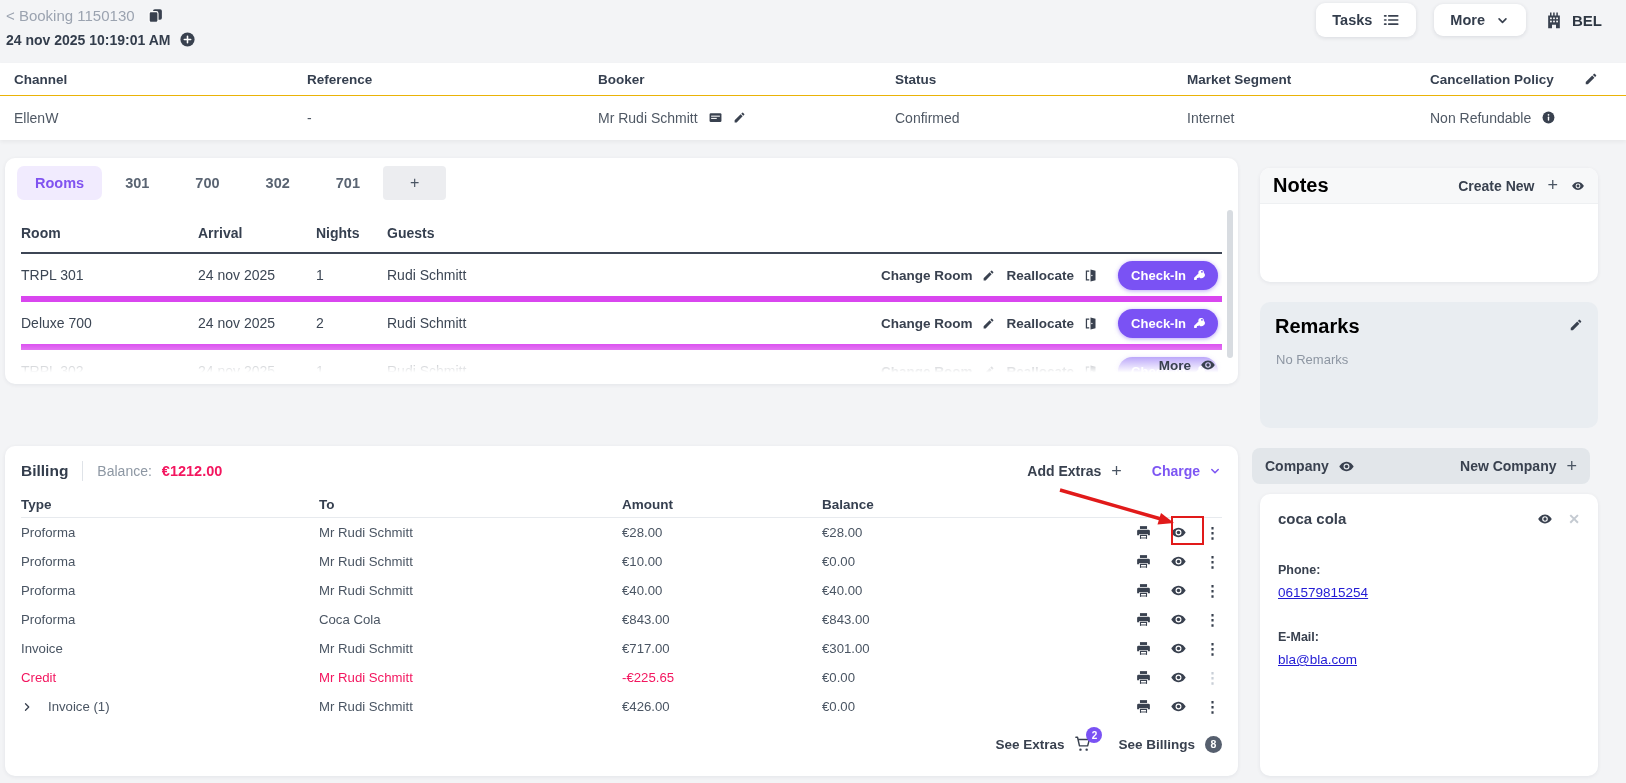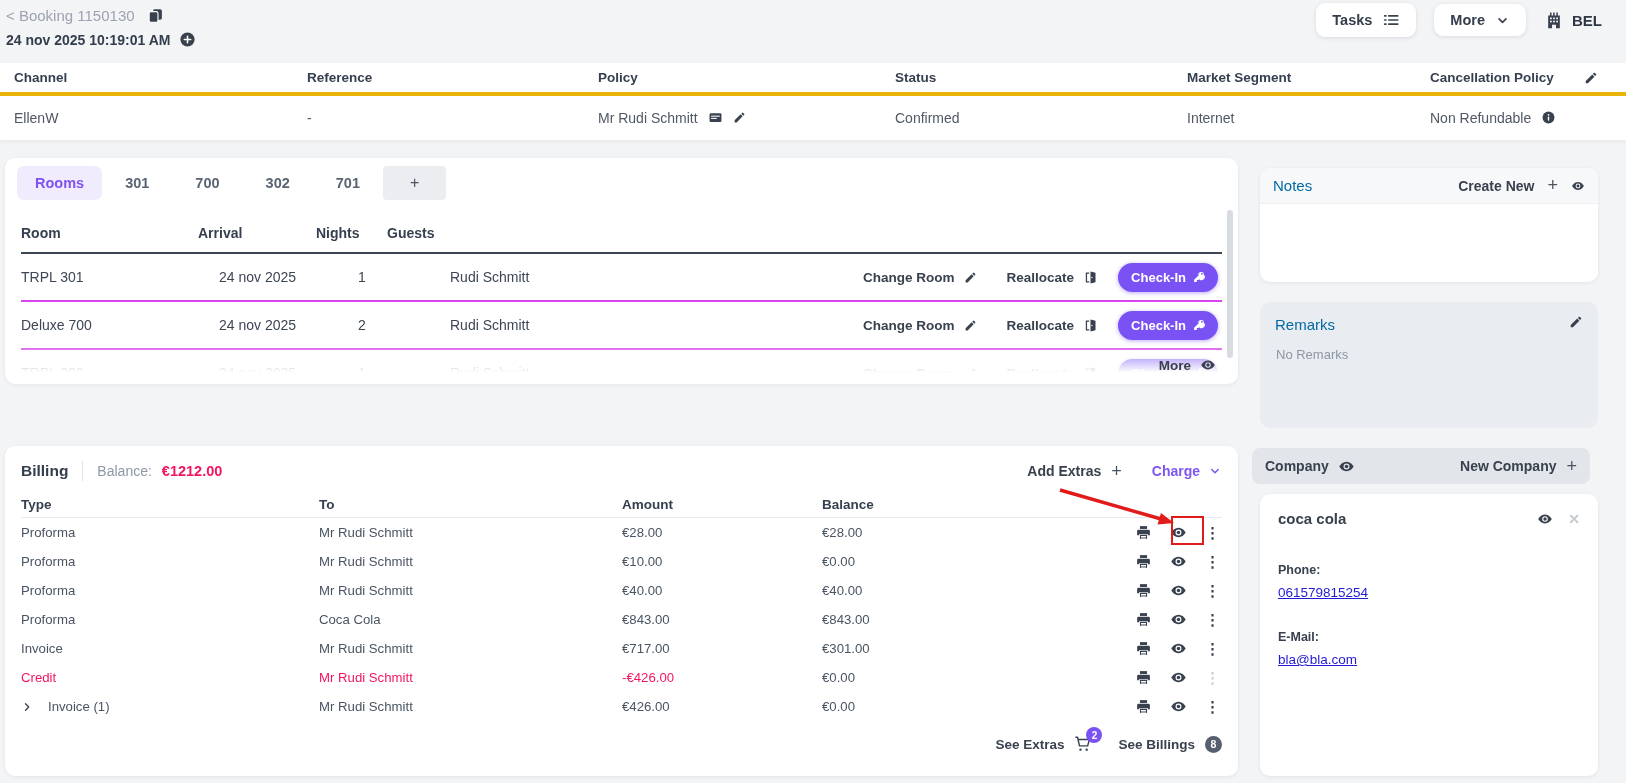--- a/index.html
+++ b/index.html
@@ -18,43 +18,43 @@
   .topbar-right { position:absolute; right:24px; top:3px; display:flex; align-items:center; gap:18px; }
   .btn-white { background:#fff; border:none; border-radius:9px; padding:8px 16px; display:flex; gap:10px;
                align-items:center; font-family:inherit; font-weight:700; font-size:14.5px; color:#333d4c;
                box-shadow:0 1px 4px rgba(25,35,55,.12); cursor:pointer; }
   .property { display:flex; align-items:center; gap:8px; font-weight:800; font-size:15px; color:#2e3743; }
 
   
   .info-strip { position:absolute; left:0; top:63px; width:1626px; height:77px; background:#fff;
                 box-shadow:0 2px 4px rgba(0,0,0,.05); }
   .info-row { display:grid; grid-template-columns:293px 291px 297px 292px 243px 1fr; padding-left:14px; align-items:center; }
-  .info-labels { height:33px; border-bottom:4px solid #eab308; font-weight:700; font-size:13.5px; color:#353f4f; }
+  .info-labels { height:33px; border-bottom:1px solid #eab308; font-weight:700; font-size:13.5px; color:#353f4f; }
   .info-values { height:43px; font-size:14px; color:#4f5864; }
   .cell-flex { display:flex; align-items:center; gap:10px; }
   .cancel-label { display:flex; align-items:center; }
   .cancel-label .ic { margin-left:auto; margin-right:28px; }
 
   
   .card { position:absolute; background:#fff; border-radius:10px; box-shadow:0 1px 4px rgba(20,30,50,.07); }
 
   
   .rooms-card { left:5px; top:158px; width:1233px; height:226px; }
   .tabs { display:flex; align-items:center; padding:8px 0 0 12px; }
   .tab { font-size:14.5px; font-weight:600; color:#5a6472; padding:9px 23px; cursor:pointer; }
   .tab.active { background:#f1ebfe; color:#8053f0; font-weight:700; border-radius:7px; padding:9px 18px; }
   .tab.plus { background:#ecedf0; color:#4a5563; padding:8px 27px; border-radius:4px; font-size:16px; font-weight:400; }
   .rooms-table { padding:14px 16px 0; position:relative; }
   .r-grid { display:grid; grid-template-columns:177px 118px 71px 160px 1fr; align-items:center; }
   .r-head { height:40px; border-bottom:2px solid #3d4655; font-weight:700; font-size:14px; color:#353f4f; }
   .rows-viewport { height:124px; overflow:hidden; position:relative; }
-  .r-row { height:48px; border-bottom:2px solid #d946ef; font-size:14px; color:#3c4654;gap:21px; }
+  .r-row { height:48px; border-bottom:6px solid #d946ef; font-size:14px; color:#3c4654; }
   .r-actions { display:flex; align-items:center; justify-content:flex-end; padding-right:4px; }
   .link-action { display:flex; align-items:center; gap:9px; font-weight:600; font-size:13.5px; color:#39414f; cursor:pointer; }
-  .link-action + .link-action { margin-left:30px; }
+  .link-action + .link-action { margin-left:12px; }
   .btn-checkin { margin-left:20px; background:#7a52f4; color:#fff; border:none; border-radius:16px;
                  padding:7px 13px; font-family:inherit; font-weight:700; font-size:13px; display:flex; gap:7px;
                  align-items:center; cursor:pointer; box-shadow:0 1px 4px rgba(122,82,244,.5); }
   .fade-bottom { position:absolute; left:0; right:0; bottom:0; height:36px; pointer-events:none;
                  background:linear-gradient(to bottom, rgba(255,255,255,0), #ffffff 85%); }
   .rooms-scrollbar { position:absolute; right:5px; top:52px; width:6px; height:148px; background:#d8dce1; border-radius:3px; }
   .more-link { position:absolute; right:22px; bottom:11px; display:flex; align-items:center; gap:9px;
                font-weight:700; font-size:13.5px; color:#39414f; cursor:pointer; }
 
   
@@ -86,21 +86,21 @@
   .badge-purple { position:absolute; top:-8px; right:-10px; width:16px; height:16px; border-radius:50%;
                   background:#7a52f4; color:#fff; font-size:10px; font-weight:700; display:flex;
                   align-items:center; justify-content:center; }
   .badge-dark { width:17px; height:17px; border-radius:50%; background:#565f6e; color:#fff; font-size:10.5px;
                 font-weight:700; display:flex; align-items:center; justify-content:center; }
 
   
   .notes-card { left:1260px; top:168px; width:338px; height:114px; }
   .panel-head { display:flex; align-items:center; height:36px; padding:0 13px; background:#f7f8f9;
                 border-bottom:1px solid #eef0f2; border-radius:10px 10px 0 0; }
-  .panel-title { font-weight:400; font-size:15px; color:#0369a1; }
+  .panel-title { font-weight:700; font-size:20px; color:#000000; }
   .panel-head-right { margin-left:auto; display:flex; align-items:center; gap:13px; }
   .create-new { font-weight:600; font-size:14px; color:#39414f; cursor:pointer; }
   .notes-body { padding:13px 14px; font-size:13px; color:#9aa2ad; }
   .remarks-card { position:absolute; left:1260px; top:302px; width:338px; height:126px; background:#e9edf1; border-radius:10px; }
   .remarks-head { display:flex; align-items:center; padding:13px 15px 4px; }
   .remarks-body { padding:10px 16px; font-size:13px; color:#8d96a2; }
   .company-bar { position:absolute; left:1252px; top:448px; width:338px; height:36px; background:#e2e6ea;
                  border-radius:8px; display:flex; align-items:center; padding:0 13px; }
   .company-bar .left { display:flex; align-items:center; gap:9px; font-weight:700; font-size:14px; color:#39414f; }
   .company-bar .right { margin-left:auto; display:flex; align-items:center; gap:10px; font-weight:600; font-size:14px; color:#39414f; cursor:pointer; }
@@ -222,21 +222,21 @@
           <use href="#i-building"></use>
         </svg>
       <span>BEL</span>
     </div>
   </div>
 
   <div class="info-strip">
     <div class="info-row info-labels">
       <div>Channel</div>
       <div>Reference</div>
-      <div>Policy</div>
+      <div>Booker</div>
       <div>Status</div>
       <div>Market Segment</div>
       <div class="cancel-label">
         <span>Cancellation Policy</span>
         <svg class="ic" viewBox="0 0 24 24" style="width:14px;height:14px">
             <use href="#i-pencil"></use>
           </svg>
       </div>
     </div>
     <div class="info-row info-values">
@@ -478,21 +478,21 @@
           <svg class="ic" viewBox="0 0 24 24">
               <use href="#i-eye"></use>
             </svg>
           <span class="kebab">⋮</span>
         </div>
       </div>
 
       <div class="b-grid b-row credit">
         <div class="c-type">Credit</div>
         <div class="c-to">Mr Rudi Schmitt</div>
-        <div class="c-amt">-€426.00</div>
+        <div class="c-amt">-€225.65</div>
         <div class="c-bal">€0.00</div>
         <div class="b-actions">
           <svg class="ic" viewBox="0 0 24 24">
               <use href="#i-printer"></use>
             </svg>
           <svg class="ic" viewBox="0 0 24 24">
               <use href="#i-eye"></use>
             </svg>
           <span class="kebab">⋮</span>
         </div>

